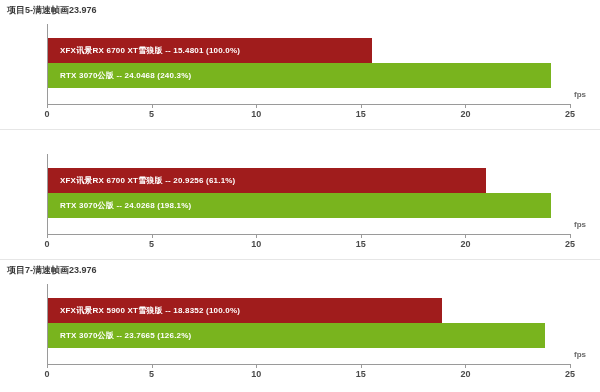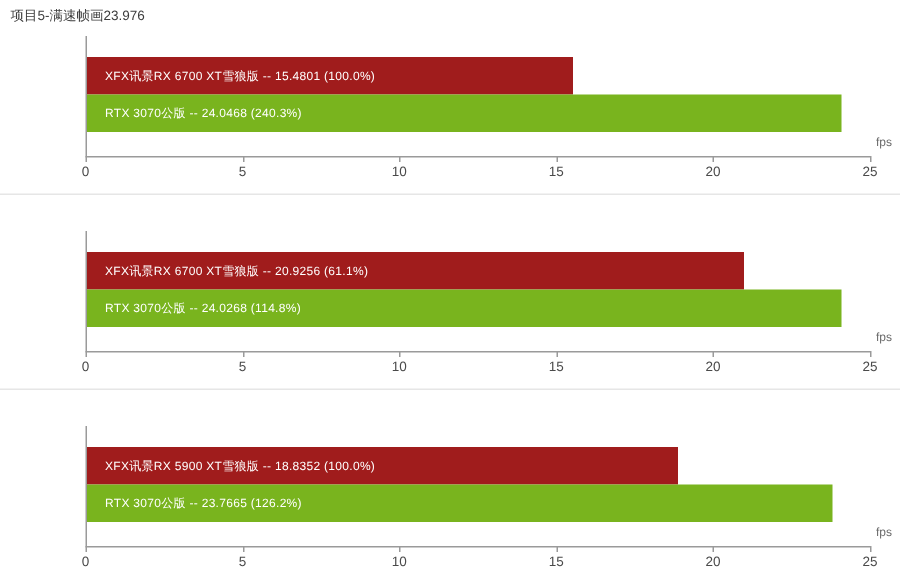--- a/index.html
+++ b/index.html
@@ -16,34 +16,35 @@
     position: relative;
     width: 600px;
     height: 392px;
     background: #ffffff;
   }
   .chart-block {
     position: relative;
     width: 600px;
     height: 130px;
     background: #ffffff;
+    font-weight: bold;
   }
   .chart-title {
     position: absolute;
     left: 7px;
     top: 4px;
     font-size: 9px;
     color: #3c3c3c;
     letter-spacing: 0px;
     white-space: nowrap;
     line-height: 12px;
   }
   .plot {
     position: absolute;
-    left: 57px;
+    left: 47px;
     top: 24px;
     width: 523px;
     height: 80px;
   }
   .y-axis {
     position: absolute;
     left: 0px;
     top: 0px;
     width: 1px;
     height: 80px;
@@ -155,21 +156,21 @@
   <div class="chart-block">
     <div class="plot">
       <div class="y-axis"></div>
       <div class="x-axis"></div>
       <div class="bar-row" style="top:14px;">
         <div class="bar bar-red" id="b20" style="width: 437.764px; background: rgb(160, 28, 28);"></div>
         <div class="bar-label">XFX讯景RX 6700 XT雪狼版  --  20.9256 (61.1%)</div>
       </div>
       <div class="bar-row" style="top:39px;">
         <div class="bar bar-green" id="b21" style="width: 502.641px; background: rgb(121, 180, 30);"></div>
-        <div class="bar-label">RTX 3070公版  --  24.0268 (114.8%)</div>
+        <div class="bar-label">RTX 3070公版  --  24.0268 (198.1%)</div>
       </div>
       <div class="axis-unit">fps</div>
       <div class="ticks">
           <div class="tick-mark" style="left: 0px;"></div>
           <div class="tick-label" style="left: 0px;">0</div>
           <div class="tick-mark" style="left: 104.6px;"></div>
           <div class="tick-label" style="left: 104.6px;">5</div>
           <div class="tick-mark" style="left: 209.2px;"></div>
           <div class="tick-label" style="left: 209.2px;">10</div>
           <div class="tick-mark" style="left: 313.8px;"></div>
@@ -177,20 +178,21 @@
           <div class="tick-mark" style="left: 418.4px;"></div>
           <div class="tick-label" style="left: 418.4px;">20</div>
           <div class="tick-mark" style="left: 523px;"></div>
           <div class="tick-label" style="left: 523px;">25</div>
         </div>
     </div>
     <div class="divider" style="top:129px;"></div>
   </div>
 
   <div class="chart-block">
+    <div class="chart-title">项目7-满速帧画23.976</div>
     <div class="plot">
       <div class="y-axis"></div>
       <div class="x-axis"></div>
       <div class="bar-row" style="top:14px;">
         <div class="bar bar-red" id="b30" style="width: 394.032px; background: rgb(160, 28, 28);"></div>
         <div class="bar-label">XFX讯景RX 5900 XT雪狼版  --  18.8352 (100.0%)</div>
       </div>
       <div class="bar-row" style="top:39px;">
         <div class="bar bar-green" id="b31" style="width: 497.195px; background: rgb(121, 180, 30);"></div>
         <div class="bar-label">RTX 3070公版  --  23.7665 (126.2%)</div>

